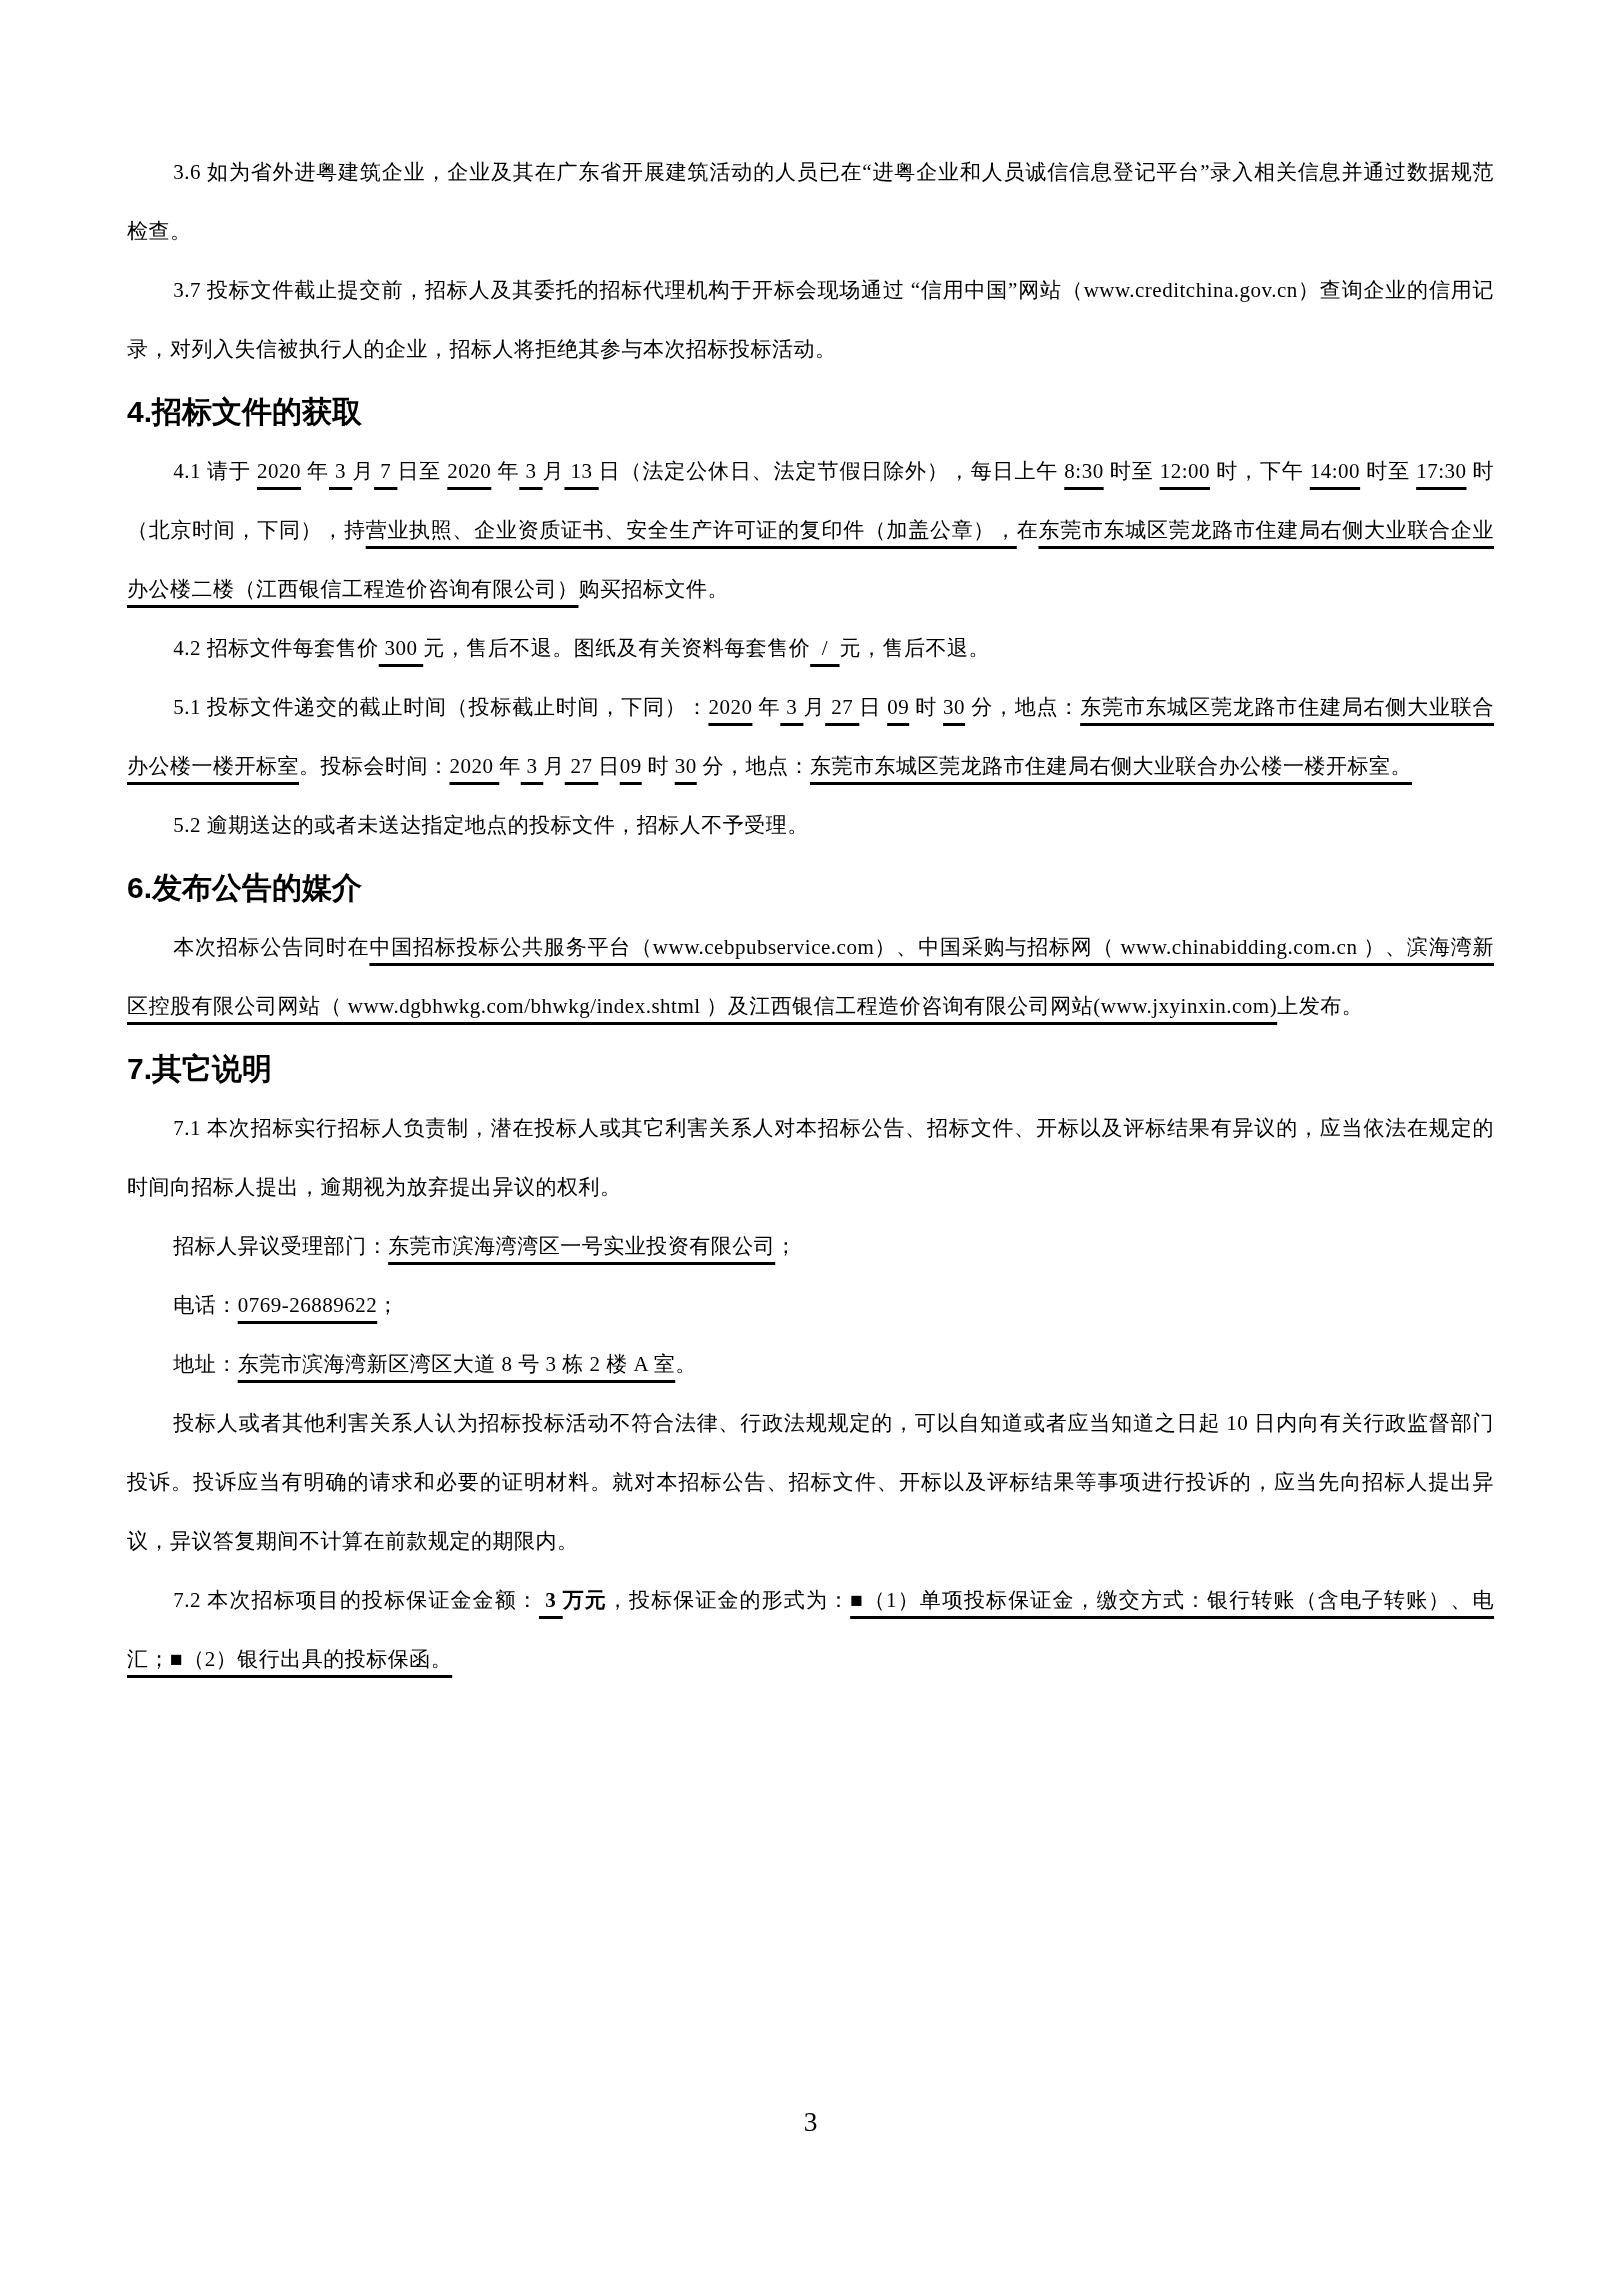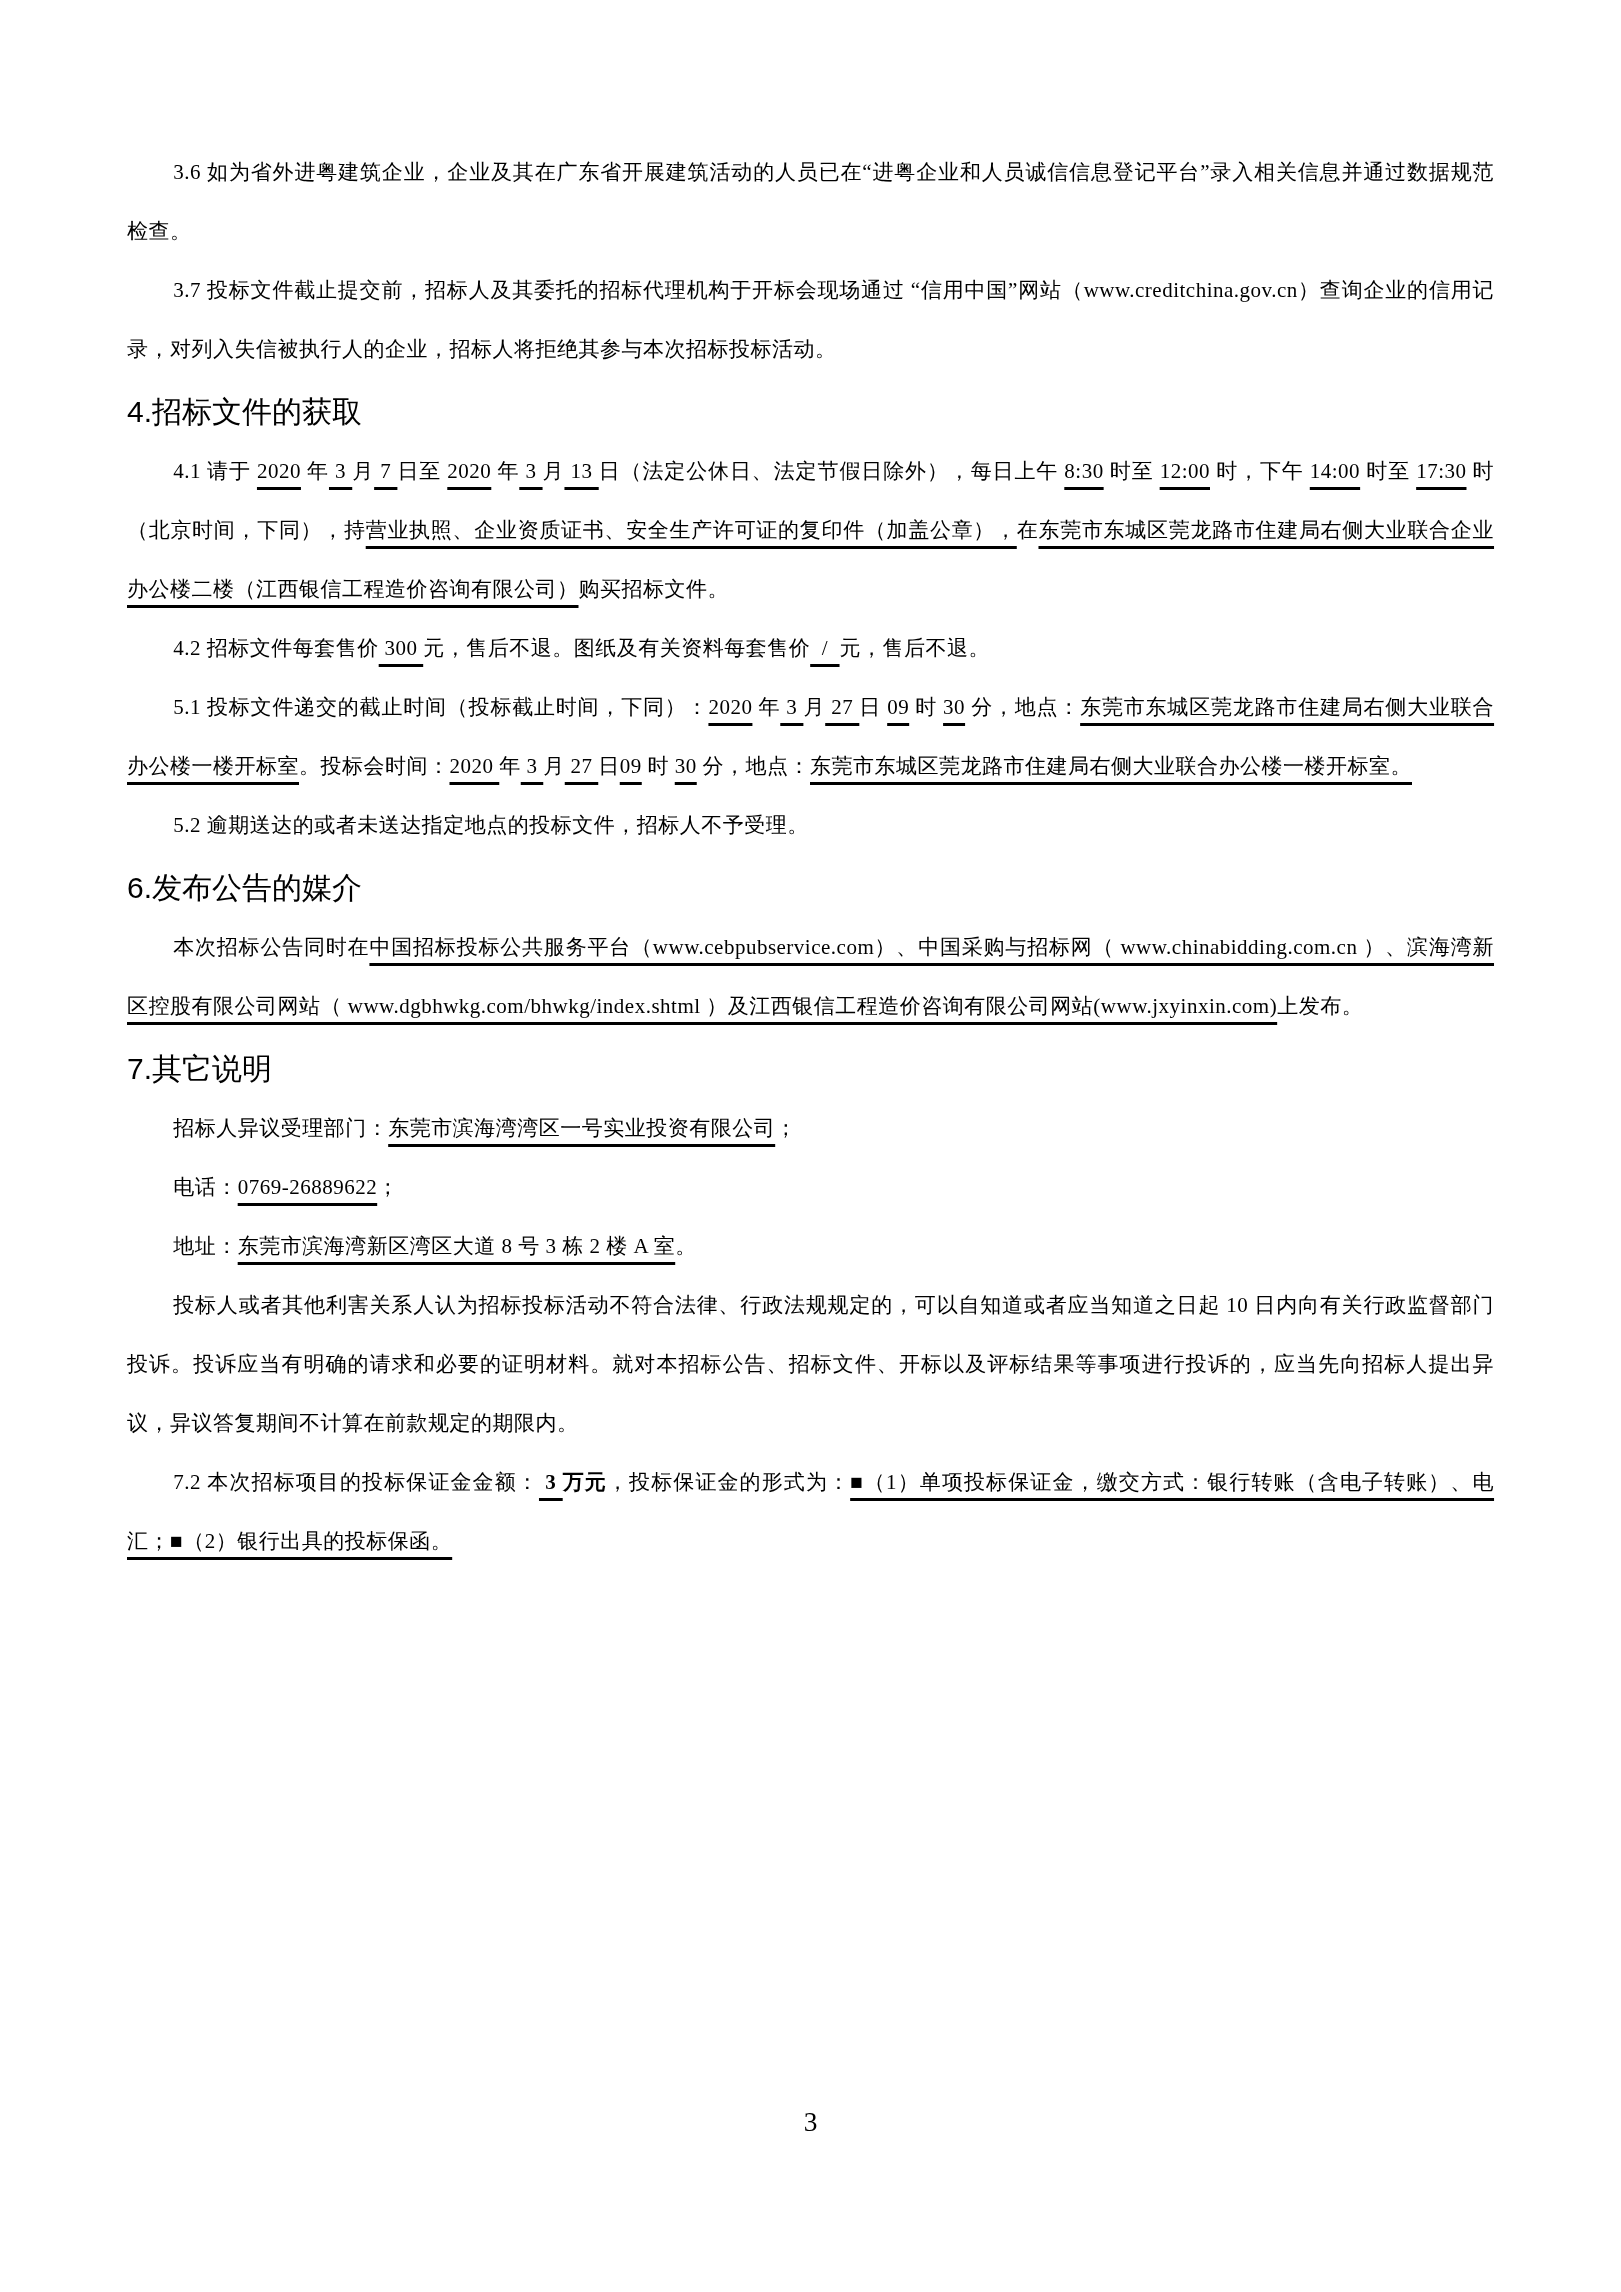--- a/index.html
+++ b/index.html
@@ -25,21 +25,21 @@
     font-size: 21px;
     line-height: 59px;
     text-align: justify;
     text-indent: 2.2em;
     letter-spacing: 0.5px;
   }
   .heading {
     margin: 2px 0 0 0;
     font-size: 30px;
     line-height: 61px;
-    font-weight: 400;
+    font-weight: 700;
     text-indent: 0;
     text-align: left;
     font-family: "Liberation Sans", "DejaVu Sans", sans-serif;
   }
   .u {
     text-decoration: underline;
     text-decoration-thickness: 2.5px;
     text-underline-offset: 8.8px;
     text-decoration-color: #000;
     font-family: Liberation Serif, serif;
@@ -63,20 +63,21 @@
       <p class="para"><span>3.6 如为省外进粤建筑企业，企业及其在广东省开展建筑活动的人员已在“进粤企业和人员诚信信息登记平台”录入相关信息并通过数据规范检查。</span></p>
       <p class="para"><span>3.7 投标文件截止提交前，招标人及其委托的招标代理机构于开标会现场通过 “信用中国”网站（www.creditchina.gov.cn）查询企业的信用记录，对列入失信被执行人的企业，招标人将拒绝其参与本次招标投标活动。</span></p>
       <h2 class="heading"><span>4.招标文件的获取</span></h2>
       <p class="para"><span>4.1 请于 </span><span class="u">2020</span><span> 年</span><span class="u">&nbsp;3&nbsp;</span><span>月</span><span class="u">&nbsp;7&nbsp;</span><span>日至 </span><span class="u">2020</span><span> 年</span><span class="u">&nbsp;3&nbsp;</span><span>月</span><span class="u">&nbsp;13&nbsp;</span><span>日（法定公休日、法定节假日除外），每日上午 </span><span class="u">8:30</span><span> 时至 </span><span class="u">12:00</span><span> 时，下午 </span><span class="u">14:00</span><span> 时至 </span><span class="u">17:30</span><span> 时（北京时间，下同），持</span><span class="u">营业执照、企业资质证书、安全生产许可证的复印件（加盖公章），</span><span>在</span><span class="u">东莞市东城区莞龙路市住建局右侧大业联合企业办公楼二楼（江西银信工程造价咨询有限公司）</span><span>购买招标文件。</span></p>
       <p class="para"><span>4.2 招标文件每套售价</span><span class="u">&nbsp;300&nbsp;</span><span>元，售后不退。图纸及有关资料每套售价</span><span class="u">&nbsp;&nbsp;/&nbsp;&nbsp;</span><span>元，售后不退。</span></p>
       <p class="para"><span>5.1 投标文件递交的截止时间（投标截止时间，下同）：</span><span class="u">2020</span><span> 年</span><span class="u">&nbsp;3&nbsp;</span><span>月</span><span class="u">&nbsp;27&nbsp;</span><span>日 </span><span class="u">09</span><span> 时 </span><span class="u">30</span><span> 分，地点：</span><span class="u">东莞市东城区莞龙路市住建局右侧大业联合办公楼一楼开标室</span><span>。投标会时间：</span><span class="u">2020&nbsp;</span><span>年</span><span class="u">&nbsp;3&nbsp;</span><span>月</span><span class="u">&nbsp;27&nbsp;</span><span>日</span><span class="u">09</span><span> 时 </span><span class="u">30</span><span> 分，地点：</span><span class="u">东莞市东城区莞龙路市住建局右侧大业联合办公楼一楼开标室。</span></p>
       <p class="para"><span>5.2 逾期送达的或者未送达指定地点的投标文件，招标人不予受理。</span></p>
       <h2 class="heading"><span>6.发布公告的媒介</span></h2>
       <p class="para"><span>本次招标公告同时在</span><span class="u">中国招标投标公共服务平台（www.cebpubservice.com）、中国采购与招标网（ www.chinabidding.com.cn ）、滨海湾新区控股有限公司网站（ www.dgbhwkg.com/bhwkg/index.shtml ）及江西银信工程造价咨询有限公司网站(www.jxyinxin.com)</span><span>上发布。</span></p>
       <h2 class="heading"><span>7.其它说明</span></h2>
+      <p class="para"><span>7.1 本次招标实行招标人负责制，潜在投标人或其它利害关系人对本招标公告、招标文件、开标以及评标结果有异议的，应当依法在规定的时间向招标人提出，逾期视为放弃提出异议的权利。</span></p>
       <p class="para"><span>招标人异议受理部门：</span><span class="u">东莞市滨海湾湾区一号实业投资有限公司</span><span>；</span></p>
       <p class="para"><span>电话：</span><span class="u">0769-26889622</span><span>；</span></p>
       <p class="para"><span>地址：</span><span class="u">东莞市滨海湾新区湾区大道 8 号 3 栋 2 楼 A 室</span><span>。</span></p>
       <p class="para"><span>投标人或者其他利害关系人认为招标投标活动不符合法律、行政法规规定的，可以自知道或者应当知道之日起 10 日内向有关行政监督部门投诉。投诉应当有明确的请求和必要的证明材料。就对本招标公告、招标文件、开标以及评标结果等事项进行投诉的，应当先向招标人提出异议，异议答复期间不计算在前款规定的期限内。</span></p>
       <p class="para"><span>7.2 本次招标项目的投标保证金金额：</span><span class="u b">&nbsp;3&nbsp;</span><span class="b">万元</span><span>，投标保证金的形式为：</span><span class="u">■（1）单项投标保证金，缴交方式：银行转账（含电子转账）、电汇；■（2）银行出具的投标保函。</span></p>
     </div>
   <div class="page-footer">3</div>
 </div>
 
 

